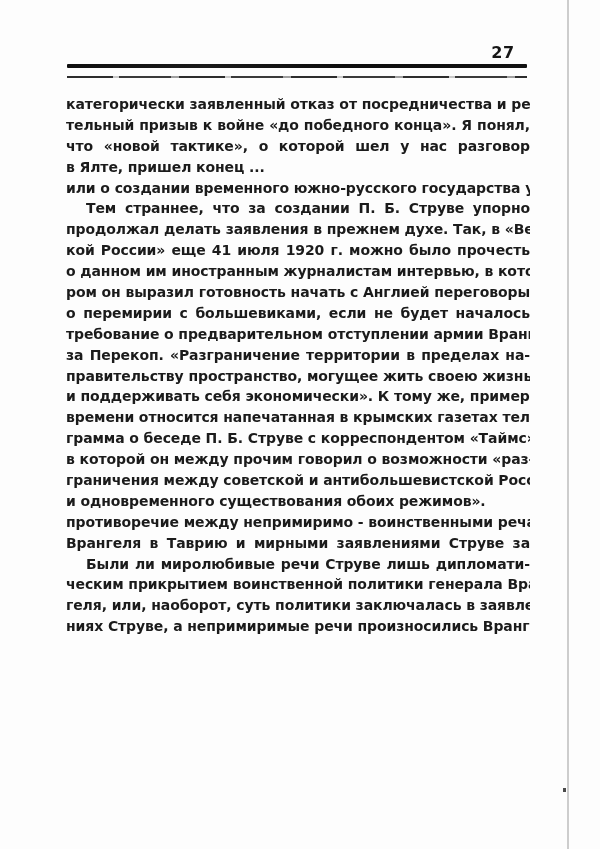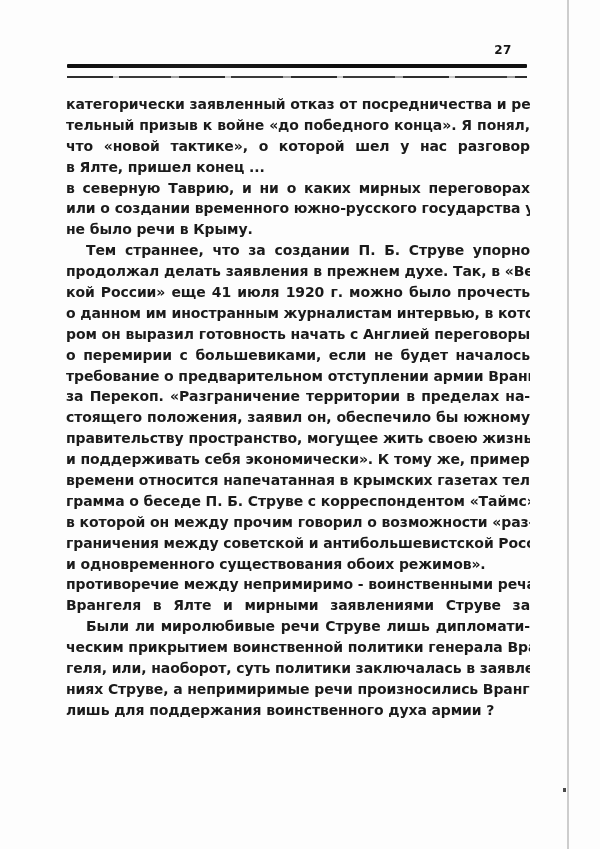--- a/index.html
+++ b/index.html
@@ -23,21 +23,21 @@
     width: 2px;
     height: 849px;
     background: #cdcdcd;
   }
   .page-number {
     position: absolute;
     top: 43px;
     left: 478px;
     width: 50px;
     text-align: center;
-    font-size: 12px;
+    font-size: 16px;
     font-weight: 700;
     letter-spacing: 0.5px;
     color: #161616;
   }
   .rule-thick {
     position: absolute;
     left: 67px;
     top: 64px;
     width: 460px;
     height: 4px;
@@ -97,41 +97,37 @@
 <div class="page">
   <div class="page-edge"></div>
   <div class="page-number">27</div>
   <div class="rule-thick"></div>
   <div class="rule-thin"></div>
   <div class="text-block">
       <div class="line">категорически заявленный отказ от посредничества и реши-</div>
       <div class="line">тельный призыв к войне «до победного конца». Я понял,</div>
       <div class="line">что «новой тактике», о которой шел у нас разговор</div>
       <div class="line last">в Ялте, пришел конец ...</div>
-      <div class="line">в северную Таврию, и ни о каких мирных переговорах</div>
       <div class="line">или о создании временного южно-русского государства уже</div>
-      <div class="line last">не было речи в Крыму.</div>
       <div class="line indent">Тем страннее, что за создании П. Б. Струве упорно</div>
       <div class="line">продолжал делать заявления в прежнем духе. Так, в «Вели-</div>
       <div class="line">кой России» еще 41 июля 1920 г. можно было прочесть</div>
       <div class="line">о данном им иностранным журналистам интервью, в кото-</div>
       <div class="line">ром он выразил готовность начать с Англией переговоры</div>
       <div class="line">о перемирии с большевиками, если не будет началось</div>
       <div class="line">требование о предварительном отступлении армии Врангеля</div>
       <div class="line">за Перекоп. «Разграничение территории в пределах на-</div>
-      <div class="line">стоящего положения, заявил он, обеспечило бы южному</div>
       <div class="line">правительству пространство, могущее жить своею жизнью</div>
       <div class="line">и поддерживать себя экономически». К тому же, примерно,</div>
       <div class="line">времени относится напечатанная в крымских газетах теле-</div>
       <div class="line">грамма о беседе П. Б. Струве с корреспондентом «Таймс»,</div>
       <div class="line">в которой он между прочим говорил о возможности «раз-</div>
       <div class="line">граничения между советской и антибольшевистской Россией</div>
       <div class="line last">и одновременного существования обоих режимов».</div>
       <div class="line">противоречие между непримиримо - воинственными речами</div>
-      <div class="line">Врангеля в Ялте и мирными заявлениями Струве за</div>
+      <div class="line">Врангеля в Таврию и мирными заявлениями Струве за</div>
       <div class="line indent">Были ли миролюбивые речи Струве лишь дипломати-</div>
       <div class="line">ческим прикрытием воинственной политики генерала Вран-</div>
       <div class="line">геля, или, наоборот, суть политики заключалась в заявле-</div>
       <div class="line">ниях Струве, а непримиримые речи произносились Врангелем</div>
-      <div class="line last">лишь для поддержания воинственного духа армии ?</div>
     </div>
   <div class="ink-speck"></div>
 </div>
 
 </body></html>

